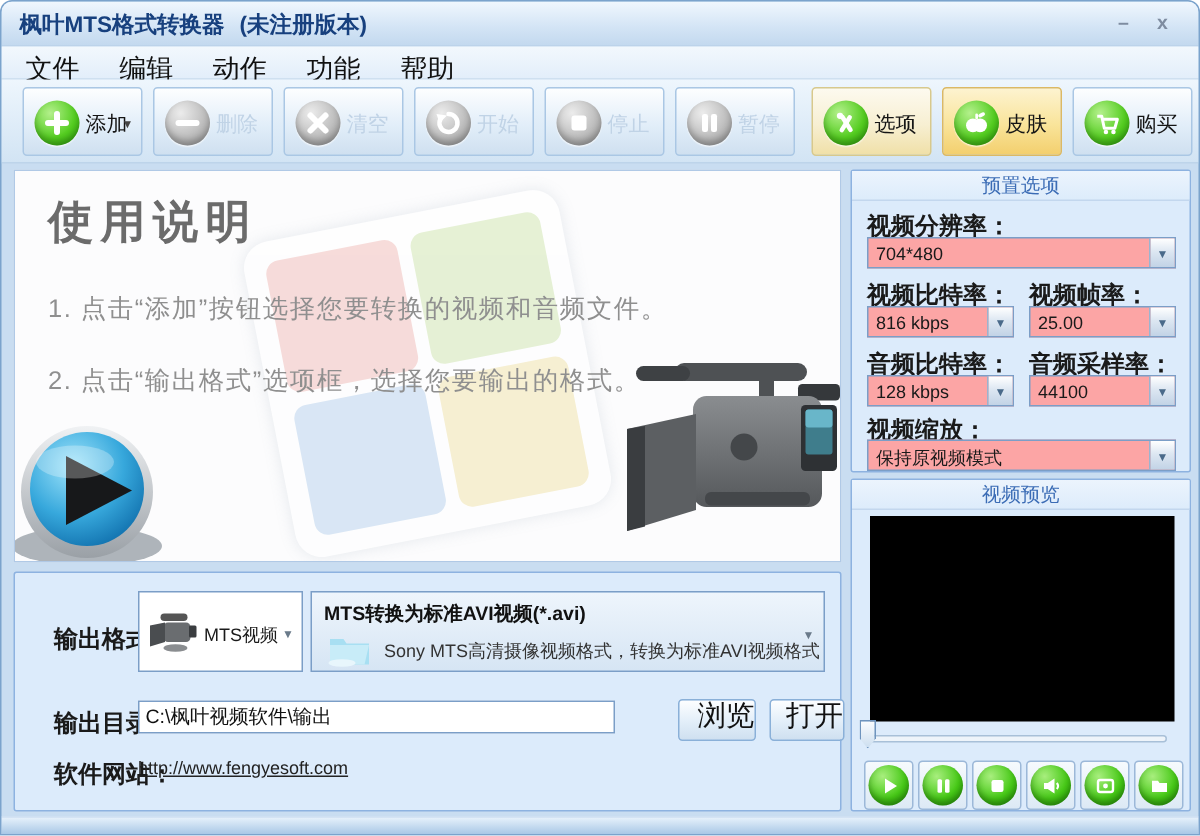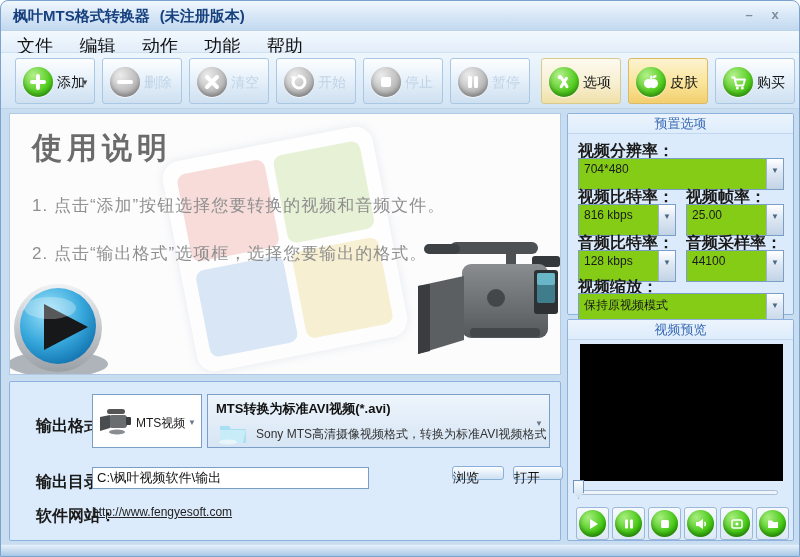--- a/index.html
+++ b/index.html
@@ -58,21 +58,21 @@
   .instr-h { position:absolute; left:22px; top:14px; font-size:30px; font-weight:bold;
              color:#6b6b6b; letter-spacing:5px; z-index:3; }
   .step { position:absolute; left:22px; font-size:17px; color:#8f8f8f; letter-spacing:1px; z-index:3; }
   .wmark { position:absolute; left:168px; top:28px; width:214px; height:214px;
            transform:rotate(-11deg); opacity:.5; z-index:1;
            background:#fff; border-radius:18px; box-shadow:0 0 10px rgba(120,140,160,.35);
            padding:14px; display:grid; grid-template-columns:1fr 1fr; gap:9px; }
   .wmark div { border-radius:9px; }
   .art { position:absolute; z-index:2; }
   
-  .dd { position:absolute; height:32px; background:#84cc16; border:1px solid #7b9ec7; }
+  .dd { position:absolute; height:21px; background:#fca5a5; border:1px solid #7b9ec7; }
   .dd-txt { position:absolute; left:5px; top:3px; font-size:12px; color:#1a1a1a; white-space:nowrap; }
   .dd-btn { position:absolute; right:0; top:0; bottom:0; width:17px;
     background:linear-gradient(#ffffff,#dde7f2 45%,#c2d3e6); border-left:1px solid #9ab4d0;
     text-align:center; }
   .dd-ar { font-size:8px; color:#4a6a8a; line-height:19px; }
   .flabel { position:absolute; font-size:16px; font-weight:bold; color:#1a1a1a; white-space:nowrap; }
   
   .video-box { position:absolute; left:12px; top:24px; width:203px; height:137px; background:#000; }
   .slider-track { position:absolute; left:9px; top:170px; width:201px; height:5px;
      background:#eef4fa; border:1px solid #a8c0d8; border-radius:3px; }
@@ -85,23 +85,23 @@
      background:radial-gradient(circle at 35% 28%, #a8ee7e, #46c916 58%, #23a005);
      box-shadow:inset 0 -3px 4px rgba(0,0,0,.3); display:flex; align-items:center; justify-content:center; }
   
   .combo-big { position:absolute; background:#fff; border:1px solid #7b9ec7; }
   .fmt-combo { position:absolute; border:1px solid #7b9ec7;
      background:linear-gradient(#eef5fc,#d6e5f4); }
   .fmt-title { position:absolute; left:8px; top:5px; font-size:13px; font-weight:bold; color:#111; }
   .fmt-desc  { position:absolute; left:48px; top:31px; font-size:12px; color:#333; }
   .text-input { position:absolute; height:22px; background:#fff; border:1px solid #7b9ec7;
      font-size:13px; color:#111; padding:3px 4px; font-family:inherit; }
-  .sbtn { position:absolute; height:14px; border:1px solid #8ab0d8; border-radius:3px;
-     background:linear-gradient(#fdfeff,#e2eef9 55%,#cfe0f0); font-size:13px; color:#111;
-     text-align:left; line-height:22px; }
+  .sbtn { position:absolute; height:28px; border:1px solid #8ab0d8; border-radius:3px;
+     background:linear-gradient(#fdfeff,#e2eef9 55%,#cfe0f0); font-size:19px; color:#111;
+     text-align:right; line-height:22px; }
   .link { font-size:12px; color:#222; text-decoration:underline; }
   
   .statusbar { position:absolute; left:0; right:0; bottom:0; height:12px;
      background:linear-gradient(#e6f1fb,#a9c8e6); border-top:1px solid #cfe0f2; }
 </style>
 </head>
 <body>
 
 <div class="window">
 
@@ -365,21 +365,21 @@
       <svg style="position:absolute; left:10px; top:26px;" width="30" height="24" viewBox="0 0 30 24">
         <path d="M2 5h9l2 3h15v14H2z" fill="#a8dff2"></path>
         <path d="M2 9h26l-3 13H2z" fill="#c8ecf8"></path>
         <ellipse cx="10" cy="21" rx="9" ry="2.5" fill="#e8f6fc"></ellipse>
       </svg>
       <div class="fmt-desc">Sony MTS高清摄像视频格式，转换为标准AVI视频格式</div>
       <span style="position:absolute; right:6px; top:24px; font-size:8px; color:#6a7a8a;">▼</span>
     </div>
 
     <div class="flabel" style="left:26px; top:90px;">输出目录：</div>
-    <input class="text-input" style="left: 82px; top: 85px; width: 277px;" value="C:\枫叶视频软件\输出">
+    <input class="text-input" style="left: 82px; top: 85px; width: 318px;" value="C:\枫叶视频软件\输出">
     <div class="sbtn" style="left:442px; top:84px; width:52px;">浏览</div>
     <div class="sbtn" style="left:503px; top:84px; width:50px;">打开</div>
 
     <div class="flabel" style="left:26px; top:124px;">软件网站：</div>
     <span class="link" style="position:absolute; left:82px; top:123px;">http://www.fengyesoft.com</span>
   </div>
 
   <div class="statusbar"></div>
 </div>
 

